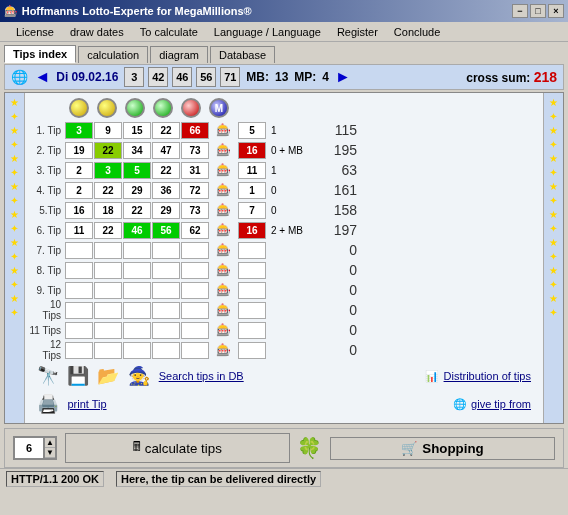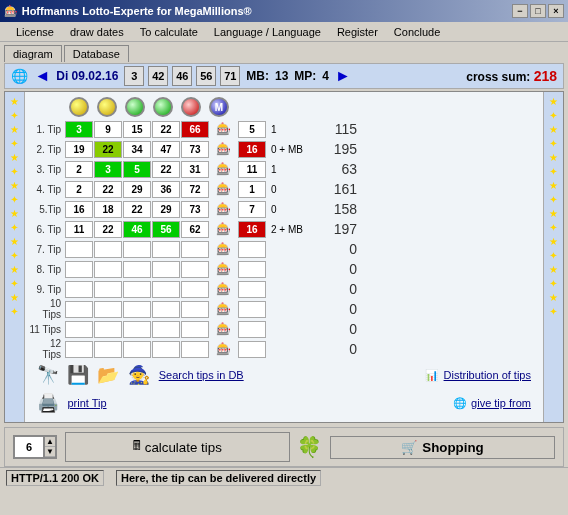--- a/index.html
+++ b/index.html
@@ -100,20 +100,22 @@
 <div id="menubar">
   <span class="menu-item">License</span>
   <span class="menu-item">draw dates</span>
   <span class="menu-item">To calculate</span>
   <span class="menu-item">Language / Language</span>
   <span class="menu-item">Register</span>
   <span class="menu-item">Conclude</span>
 </div>
 
 <div id="tabbar">
+  <div class="tab active">Tips index</div>
+  <div class="tab">calculation</div>
   <div class="tab">diagram</div>
   <div class="tab">Database</div>
 </div>
 
 <div id="navbar">
   <span class="globe">🌐</span>
   <span class="nav-arrow">◄</span>
   <span class="date-info">Di 09.02.16</span>
   <div class="numbers">
     <div class="num-ball">3</div>

